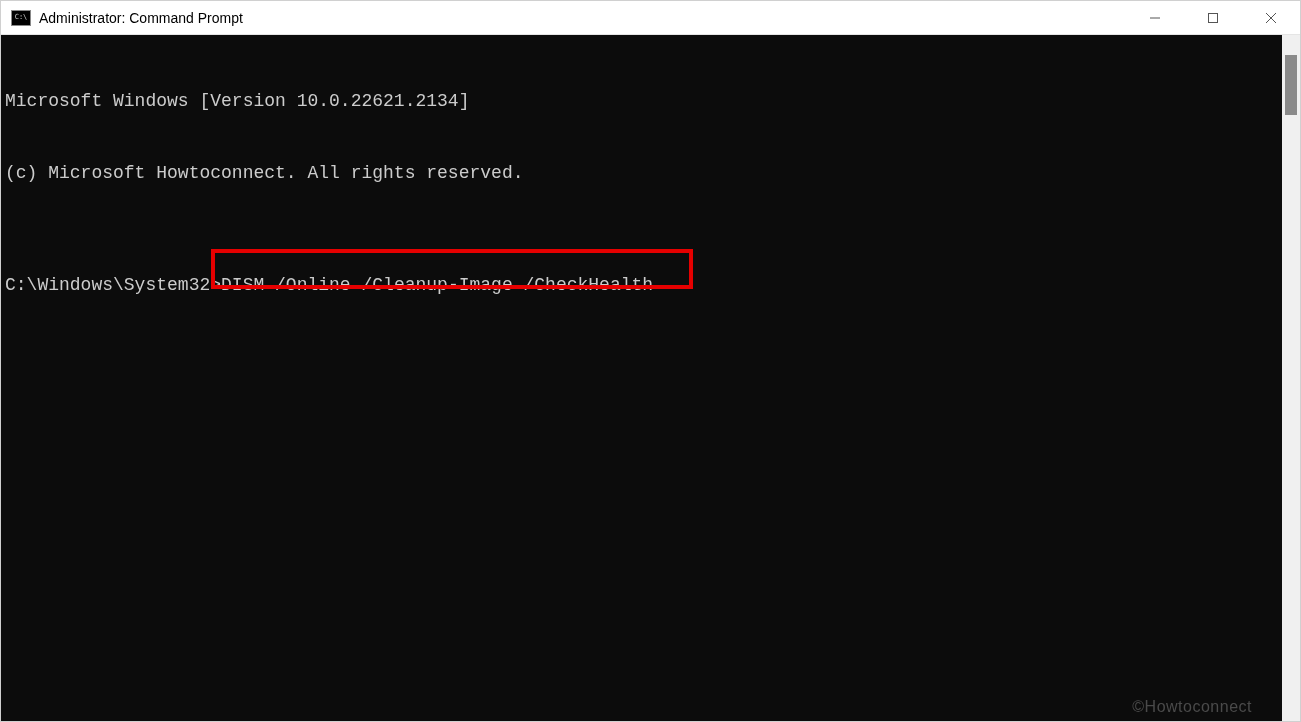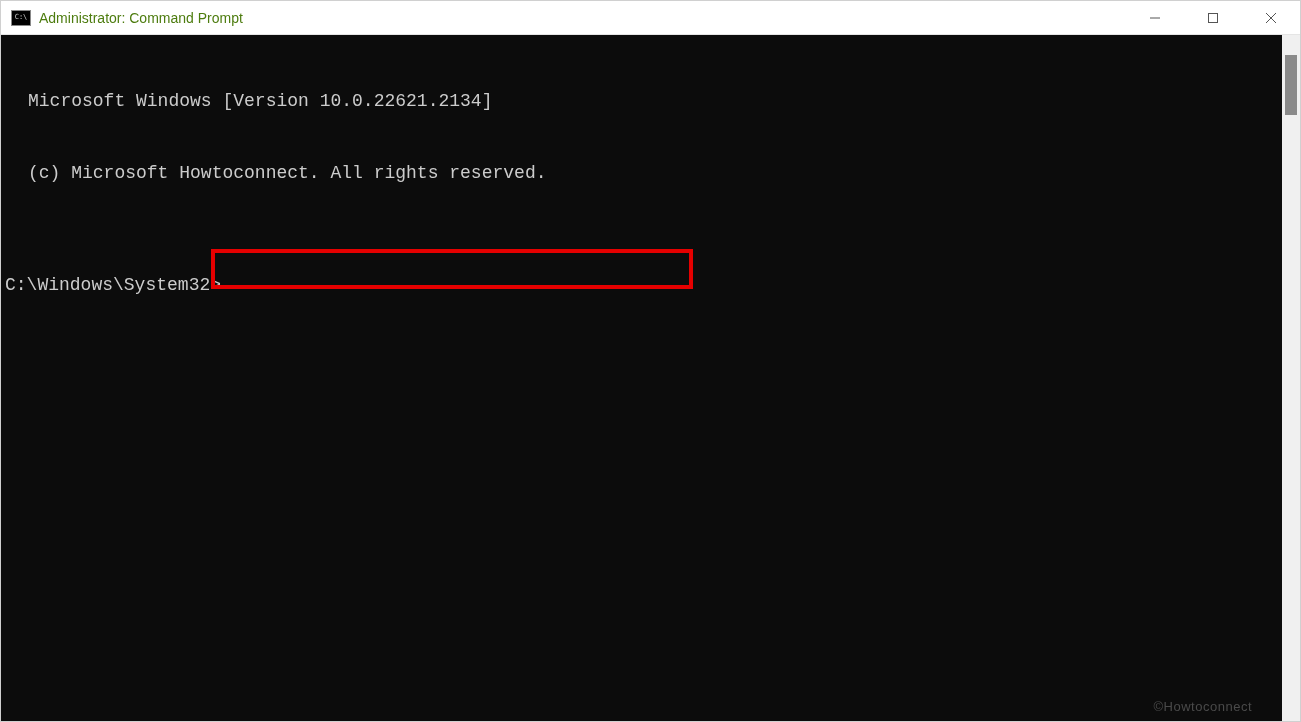--- a/index.html
+++ b/index.html
@@ -40,21 +40,21 @@
       justify-content: center;
     }
     .titlebar-icon-text {
       color: #ccc;
       font-size: 7px;
       font-family: Consolas, monospace;
       line-height: 1;
     }
     .titlebar-title {
       font-size: 14px;
-      color: #4d7c0f;
+      color: #000000;
       flex: 0 0 auto;
     }
     .titlebar-spacer { flex: 1; }
     .win-controls {
       display: flex;
       height: 100%;
     }
     .win-btn {
       width: 58px;
       height: 100%;
@@ -75,21 +75,21 @@
       flex: 1;
       background: #0c0c0c;
       color: #cccccc;
       font-family: Consolas, "Courier New", monospace;
       font-size: 18px;
       line-height: 24px;
       padding: 6px 0 0 4px;
       white-space: pre;
       position: relative;
     }
-    .terminal-line { display: block; margin-left: 23px; }
+    .terminal-line { display: block; }
     .prompt-row {
       display: flex;
       flex-direction: row;
       margin-top: 40px;
       position: relative;
     }
     .prompt-text { white-space: pre; }
     .highlight-box {
       position: absolute;
       border: 4px solid #e60000;
@@ -109,21 +109,21 @@
       right: 3px;
       height: 60px;
       background: #8a8a8a;
       border-radius: 0;
     }
     .watermark {
       position: absolute;
       right: 30px;
       bottom: 2px;
       color: #4a4a4a;
-      font-size: 13px;
+      font-size: 16px;
       font-family: "Segoe UI", sans-serif;
       letter-spacing: 0.5px;
     }
   </style>
 </head>
 <body>
 
 <div class="window">
   <div class="titlebar">
     <div class="titlebar-icon">
@@ -149,21 +149,21 @@
           </svg>
       </div>
     </div>
   </div>
 
   <div class="terminal-wrap">
     <div class="terminal">
       <span class="terminal-line">Microsoft Windows [Version 10.0.22621.2134]</span>
       <span class="terminal-line">(c) Microsoft Howtoconnect. All rights reserved.</span>
       <div class="prompt-row">
-        <span class="prompt-text">C:\Windows\System32&gt;</span>
+        <span class="prompt-text">C:\Windows\System32&gt;</span><span class="command-text">DISM /Online /Cleanup-Image /CheckHealth</span>
       </div>
       <div class="highlight-box" id="hl" style="left: 210.047px; top: 214px; width: 482.078px; height: 40px;"></div>
       <div class="watermark">©Howtoconnect</div>
     </div>
     <div class="scrollbar">
       <div class="scrollbar-thumb"></div>
     </div>
   </div>
 </div>
 

